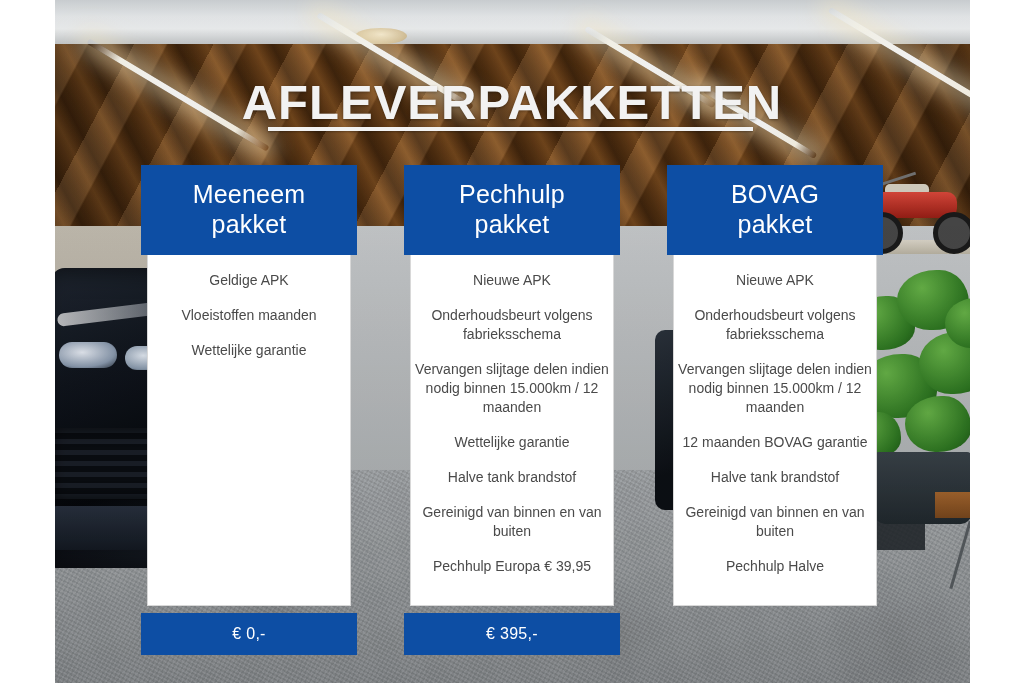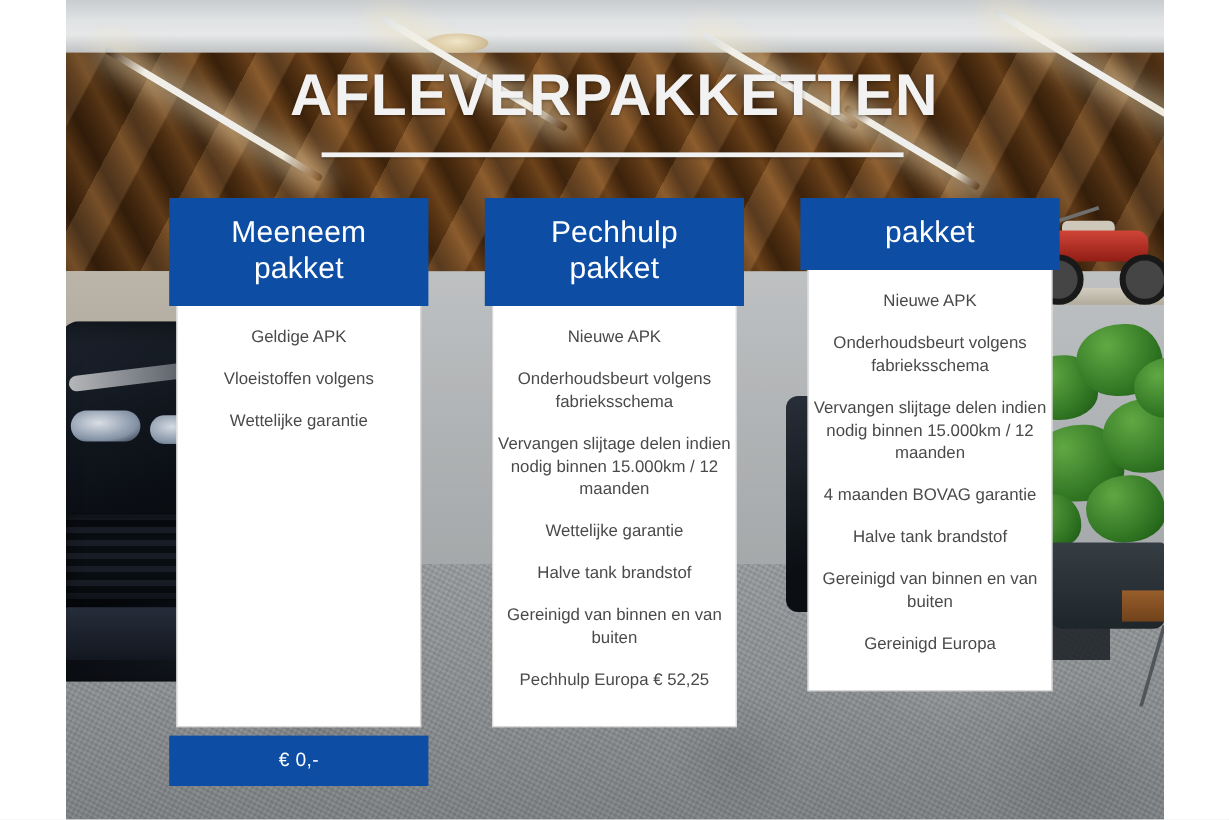--- a/index.html
+++ b/index.html
@@ -133,21 +133,21 @@
   .sidecarR{position:absolute;left:600px;top:330px;width:90px;height:180px;
     background:linear-gradient(160deg,#2b333d,#0c1015 70%);border-radius:10px;}
 
   
   .photo .tint{position:absolute;inset:0;background:linear-gradient(180deg,rgba(0,0,0,.05),rgba(0,0,0,.12));pointer-events:none;}
 
   
   .title-wrap{position:absolute;left:0;top:56px;width:1024px;text-align:center;}
   .title{
     font-size:49px;font-weight:700;letter-spacing:1px;color:#f2f2f2;
-    line-height:1;text-shadow:0 1px 3px rgba(0,0,0,.35);
+    line-height:1;text-shadow:0 1px 3px rgba(0,0,0,.35);margin-top:22px;
   }
   .title-rule{
     position:absolute;left:268px;top:127px;width:485px;height:4px;background:#f2f2f2;
     box-shadow:0 1px 2px rgba(0,0,0,.3);
   }
 
   
   .cards{position:absolute;left:0;top:0;width:1024px;height:683px;}
   .card{position:absolute;top:165px;}
   .card.c1{left:141px;width:216px;}
@@ -245,51 +245,53 @@
 
   <div class="cards">
 
     <div class="card c1">
       <div class="card-head">
         <div>Meeneem</div>
         <div>pakket</div>
       </div>
       <div class="card-body">
         <p class="feat">Geldige APK</p>
-        <p class="feat">Vloeistoffen volgens</p>
+        <p class="feat">Vloeistoffen maanden</p>
         <p class="feat">Wettelijke garantie</p>
       </div>
       <div class="card-price">€ 0,-</div>
     </div>
 
     <div class="card c2">
       <div class="card-head">
         <div>Pechhulp</div>
         <div>pakket</div>
       </div>
       <div class="card-body">
         <p class="feat">Nieuwe APK</p>
         <p class="feat">Onderhoudsbeurt volgens fabrieksschema</p>
         <p class="feat">Vervangen slijtage delen indien nodig binnen 15.000km / 12 maanden</p>
         <p class="feat">Wettelijke garantie</p>
         <p class="feat">Halve tank brandstof</p>
         <p class="feat">Gereinigd van binnen en van buiten</p>
-        <p class="feat">Pechhulp Europa € 52,25</p>
-      </div>
+        <p class="feat">Pechhulp Europa € 39,95</p>
+      </div>
+      <div class="card-price">€ 395,-</div>
     </div>
 
     <div class="card c3">
       <div class="card-head">
+        <div>BOVAG</div>
         <div>pakket</div>
       </div>
       <div class="card-body">
         <p class="feat">Nieuwe APK</p>
         <p class="feat">Onderhoudsbeurt volgens fabrieksschema</p>
         <p class="feat">Vervangen slijtage delen indien nodig binnen 15.000km / 12 maanden</p>
-        <p class="feat">4 maanden BOVAG garantie</p>
+        <p class="feat">12 maanden BOVAG garantie</p>
         <p class="feat">Halve tank brandstof</p>
         <p class="feat">Gereinigd van binnen en van buiten</p>
-        <p class="feat">Gereinigd Europa</p>
+        <p class="feat">Pechhulp Halve</p>
       </div>
     </div>
 
   </div>
 </div>
 
 </body></html>

